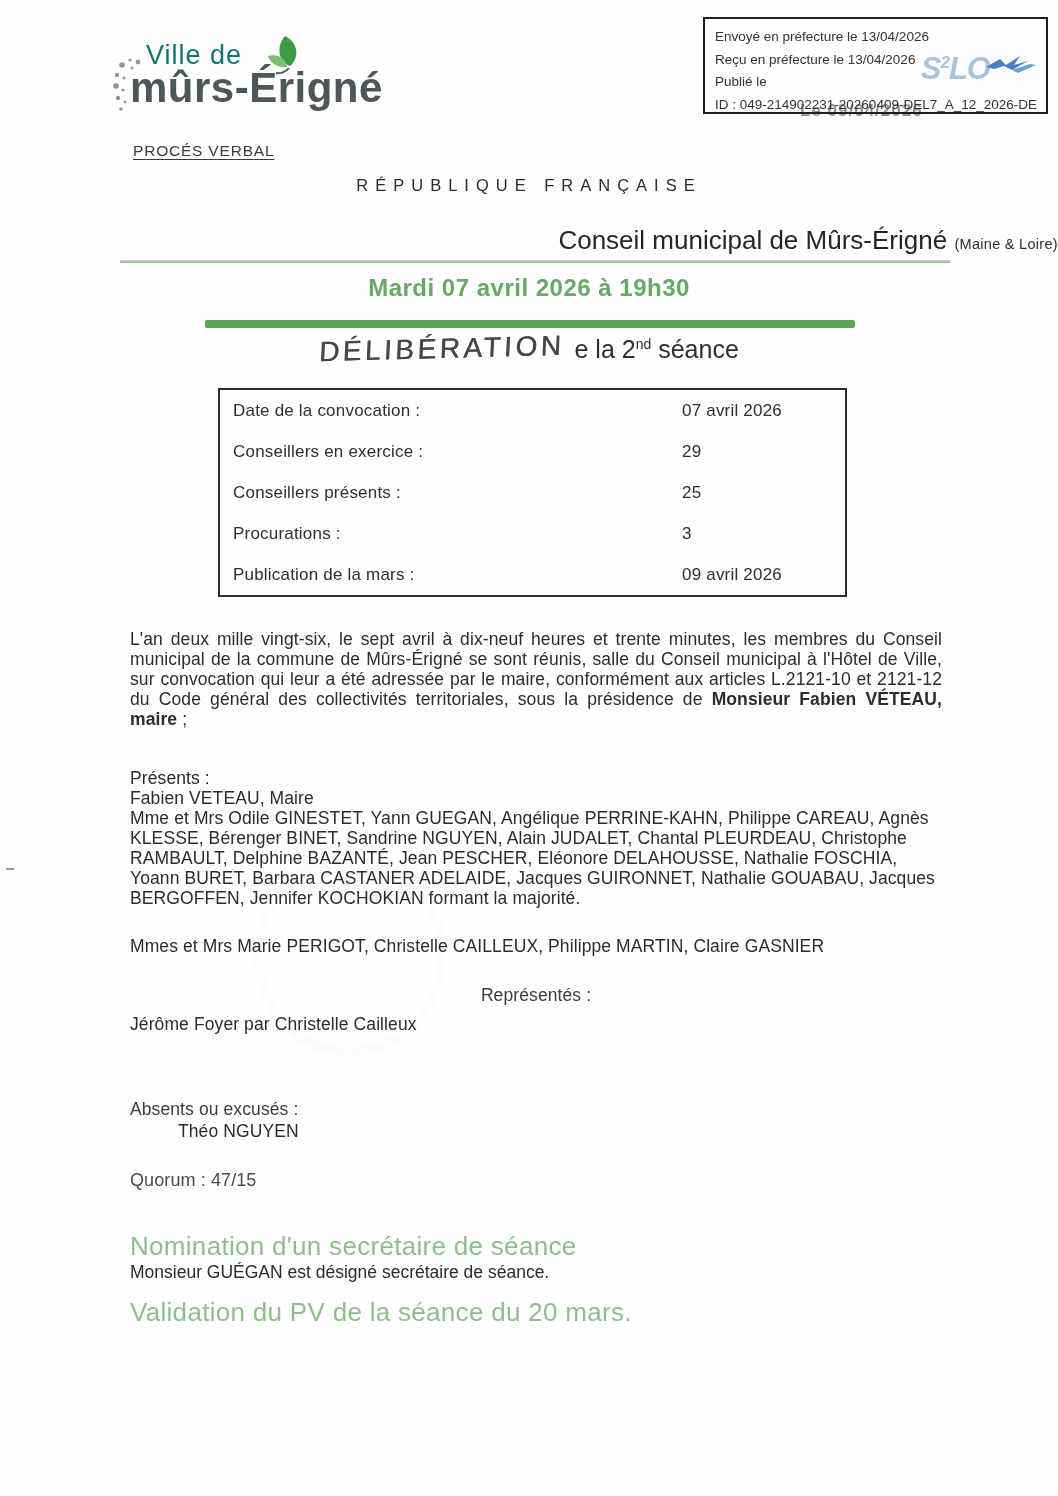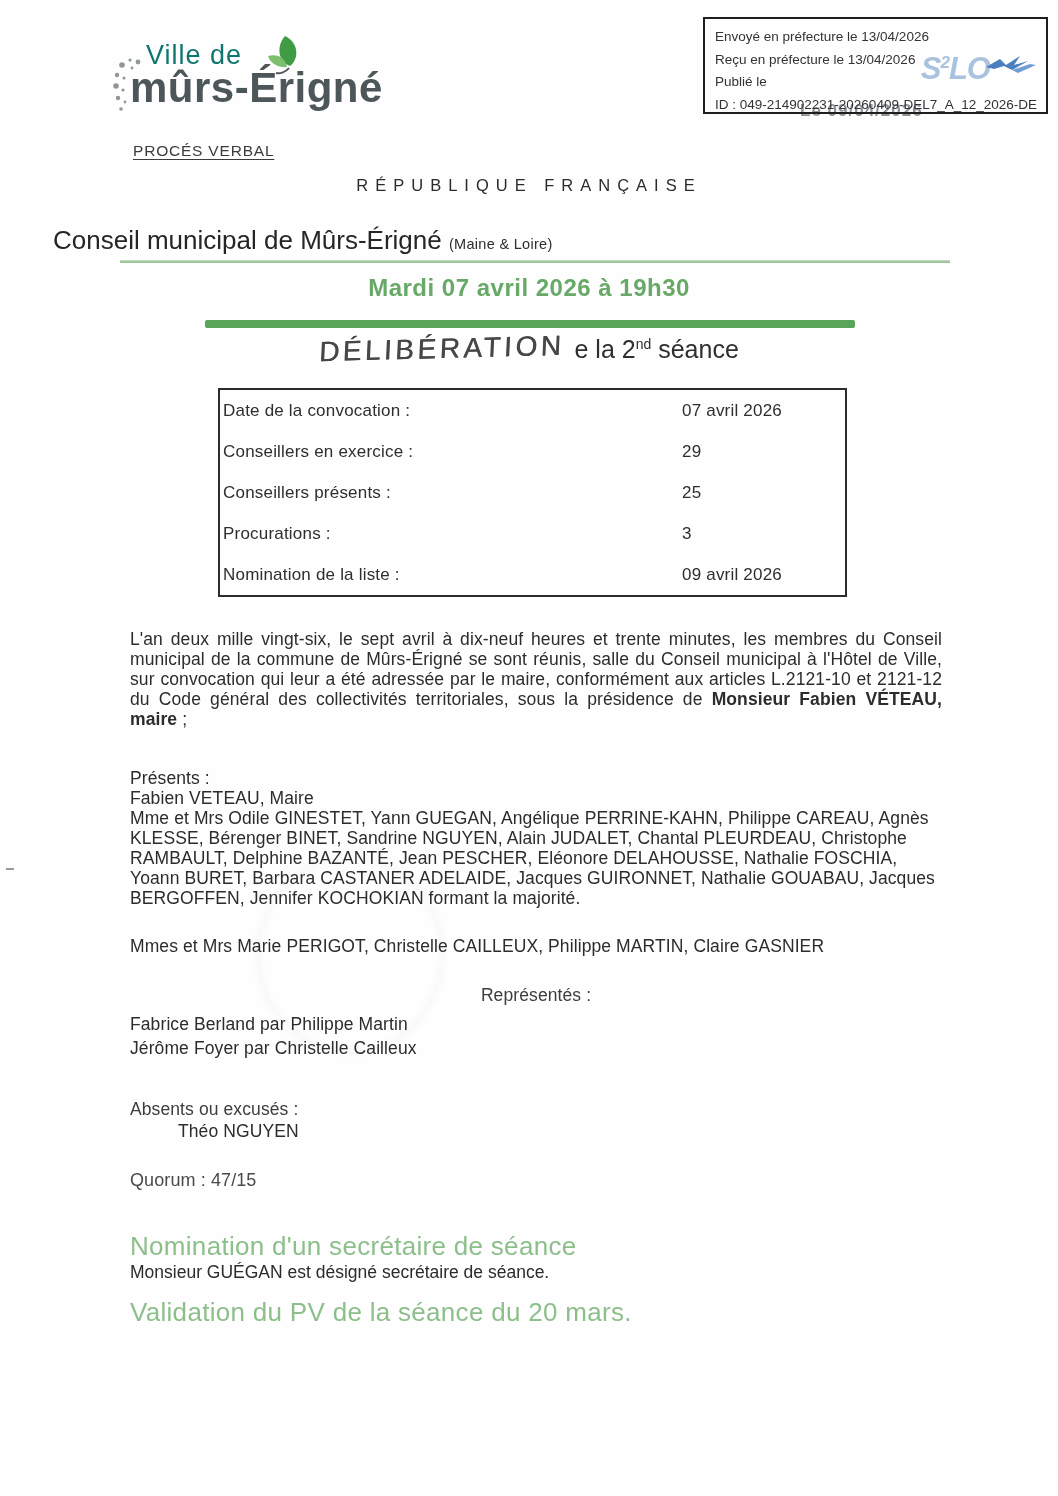--- a/index.html
+++ b/index.html
@@ -28,41 +28,41 @@
     border:2px solid #1e1e1e; padding:7px 4px 4px 10px; z-index:1; background:transparent; }
   .stamp-box .sline { font-size:13.5px; color:#333; line-height:22.5px; white-space:nowrap; }
   .slo { position:absolute; right:4px; top:32px; font-size:31px; font-weight:bold; font-style:italic;
     color:#a9c3df; letter-spacing:-1px; }
   .slo sup { font-size:17px; }
   .slo svg { position:relative; top:-4px; left:-6px; }
 
   
   .republique { position:absolute; left:0; right:0; top:176px; text-align:center;
     font-size:16.5px; letter-spacing:7px; color:#2b2b2b; }
-  .council { position:absolute; left:9px; right:0; top:225px; text-align:left;
+  .council { position:absolute; left:16px; right:0; top:225px; text-align:right;
     font-size:26px; color:#252525;padding-left:44px; }
   .council .region { font-size:14.5px; color:#2e2e2e; letter-spacing:0.3px; }
   .rule-thin { position:absolute; left:120px; top:260px; width:830px; height:3px;
     background:linear-gradient(#c6ddc2,#8fbd8a); }
   .session { position:absolute; left:0; right:0; top:274px; text-align:center;
     font-size:24px; font-weight:bold; color:#68a968; letter-spacing:0.5px; }
   .bar-thick { position:absolute; left:205px; top:320px; width:650px; height:8px;
     background:#58a55a; border-radius:2px; }
 
   
   .delib { position:absolute; left:0; right:0; top:333px; text-align:center; white-space:nowrap; }
   .delib-hand { display:inline-block; font-size:28px; color:#474747; letter-spacing:3.5px;
     transform:rotate(-1.5deg) skewX(-4deg); text-shadow:0.5px 0 #474747; }
   .delib-printed { font-size:25px; color:#2f2f2f; margin-left:10px; }
   .delib-printed sup { font-size:14px; }
 
   
   .info-table { position:absolute; left:218px; top:388px; width:629px; border:2px solid #2c2c2c; }
   .info-row { position:relative; height:41px; display:flex; align-items:center;
-    padding-left:3px; font-size:17px; color:#2e2e2e; letter-spacing:0.2px; }
+    padding-left:13px; font-size:17px; color:#2e2e2e; letter-spacing:0.2px; }
   .info-row .val { position:absolute; left:462px; }
 
   
   .textblock { position:absolute; left:130px; width:812px; font-size:17.5px;
     line-height:20px; color:#2c2c2c; letter-spacing:0.1px; }
   .intro { top:629px; text-align:justify; }
   .presents { top:768px; }
   .mmes { top:936px; }
   .rep-label { top:985px; color:#3d3d3d;text-align:center; }
   .rep-lines { top:1014px; }
@@ -150,41 +150,40 @@
     </div>
     <div class="info-row">
       <span>Conseillers présents :</span>
       <span class="val">25</span>
     </div>
     <div class="info-row">
       <span>Procurations :</span>
       <span class="val">3</span>
     </div>
     <div class="info-row">
-      <span>Nomination de la liste :</span>
+      <span>Publication de la mars :</span>
       <span class="val">09 avril 2026</span>
     </div>
   </div>
 
   <div class="textblock intro"><span>L'an deux mille vingt-six, le sept avril à dix-neuf heures et trente minutes, les membres du Conseil municipal de la commune de Mûrs-Érigné se sont réunis, salle du Conseil municipal à l'Hôtel de Ville, sur convocation qui leur a été adressée par le maire, conformément aux articles L.2121-10 et 2121-12 du Code général des collectivités territoriales, sous la présidence de </span><b>Monsieur Fabien VÉTEAU, maire</b><span> ;</span></div>
 
   <div class="textblock presents">
     <div>Présents :</div>
     <div>Fabien VETEAU, Maire</div>
     <div>Mme et Mrs Odile GINESTET, Yann GUEGAN, Angélique PERRINE-KAHN, Philippe CAREAU, Agnès KLESSE, Bérenger BINET, Sandrine NGUYEN, Alain JUDALET, Chantal PLEURDEAU, Christophe RAMBAULT, Delphine BAZANTÉ, Jean PESCHER, Eléonore DELAHOUSSE, Nathalie FOSCHIA, Yoann BURET, Barbara CASTANER ADELAIDE, Jacques GUIRONNET, Nathalie GOUABAU, Jacques BERGOFFEN, Jennifer KOCHOKIAN formant la majorité.</div>
   </div>
 
   <div class="faint-stamp"></div>
   <div class="margin-mark"></div>
 
   <div class="textblock mmes">Mmes et Mrs Marie PERIGOT, Christelle CAILLEUX, Philippe MARTIN, Claire GASNIER</div>
 
   <div class="textblock rep-label">Représentés :</div>
   <div class="textblock rep-lines">
-    <div>Fabrice Berland par Philippe Martin</div>
     <div>Jérôme Foyer par Christelle Cailleux</div>
   </div>
 
   <div class="textblock abs-label">Absents ou excusés :</div>
   <div class="textblock abs-name">Théo NGUYEN</div>
 
   <div class="textblock quorum">Quorum : 47/15</div>
 
   <div class="sec-head sec1-head">Nomination d'un secrétaire de séance</div>
   <div class="sec1-body">Monsieur GUÉGAN est désigné secrétaire de séance.</div>

